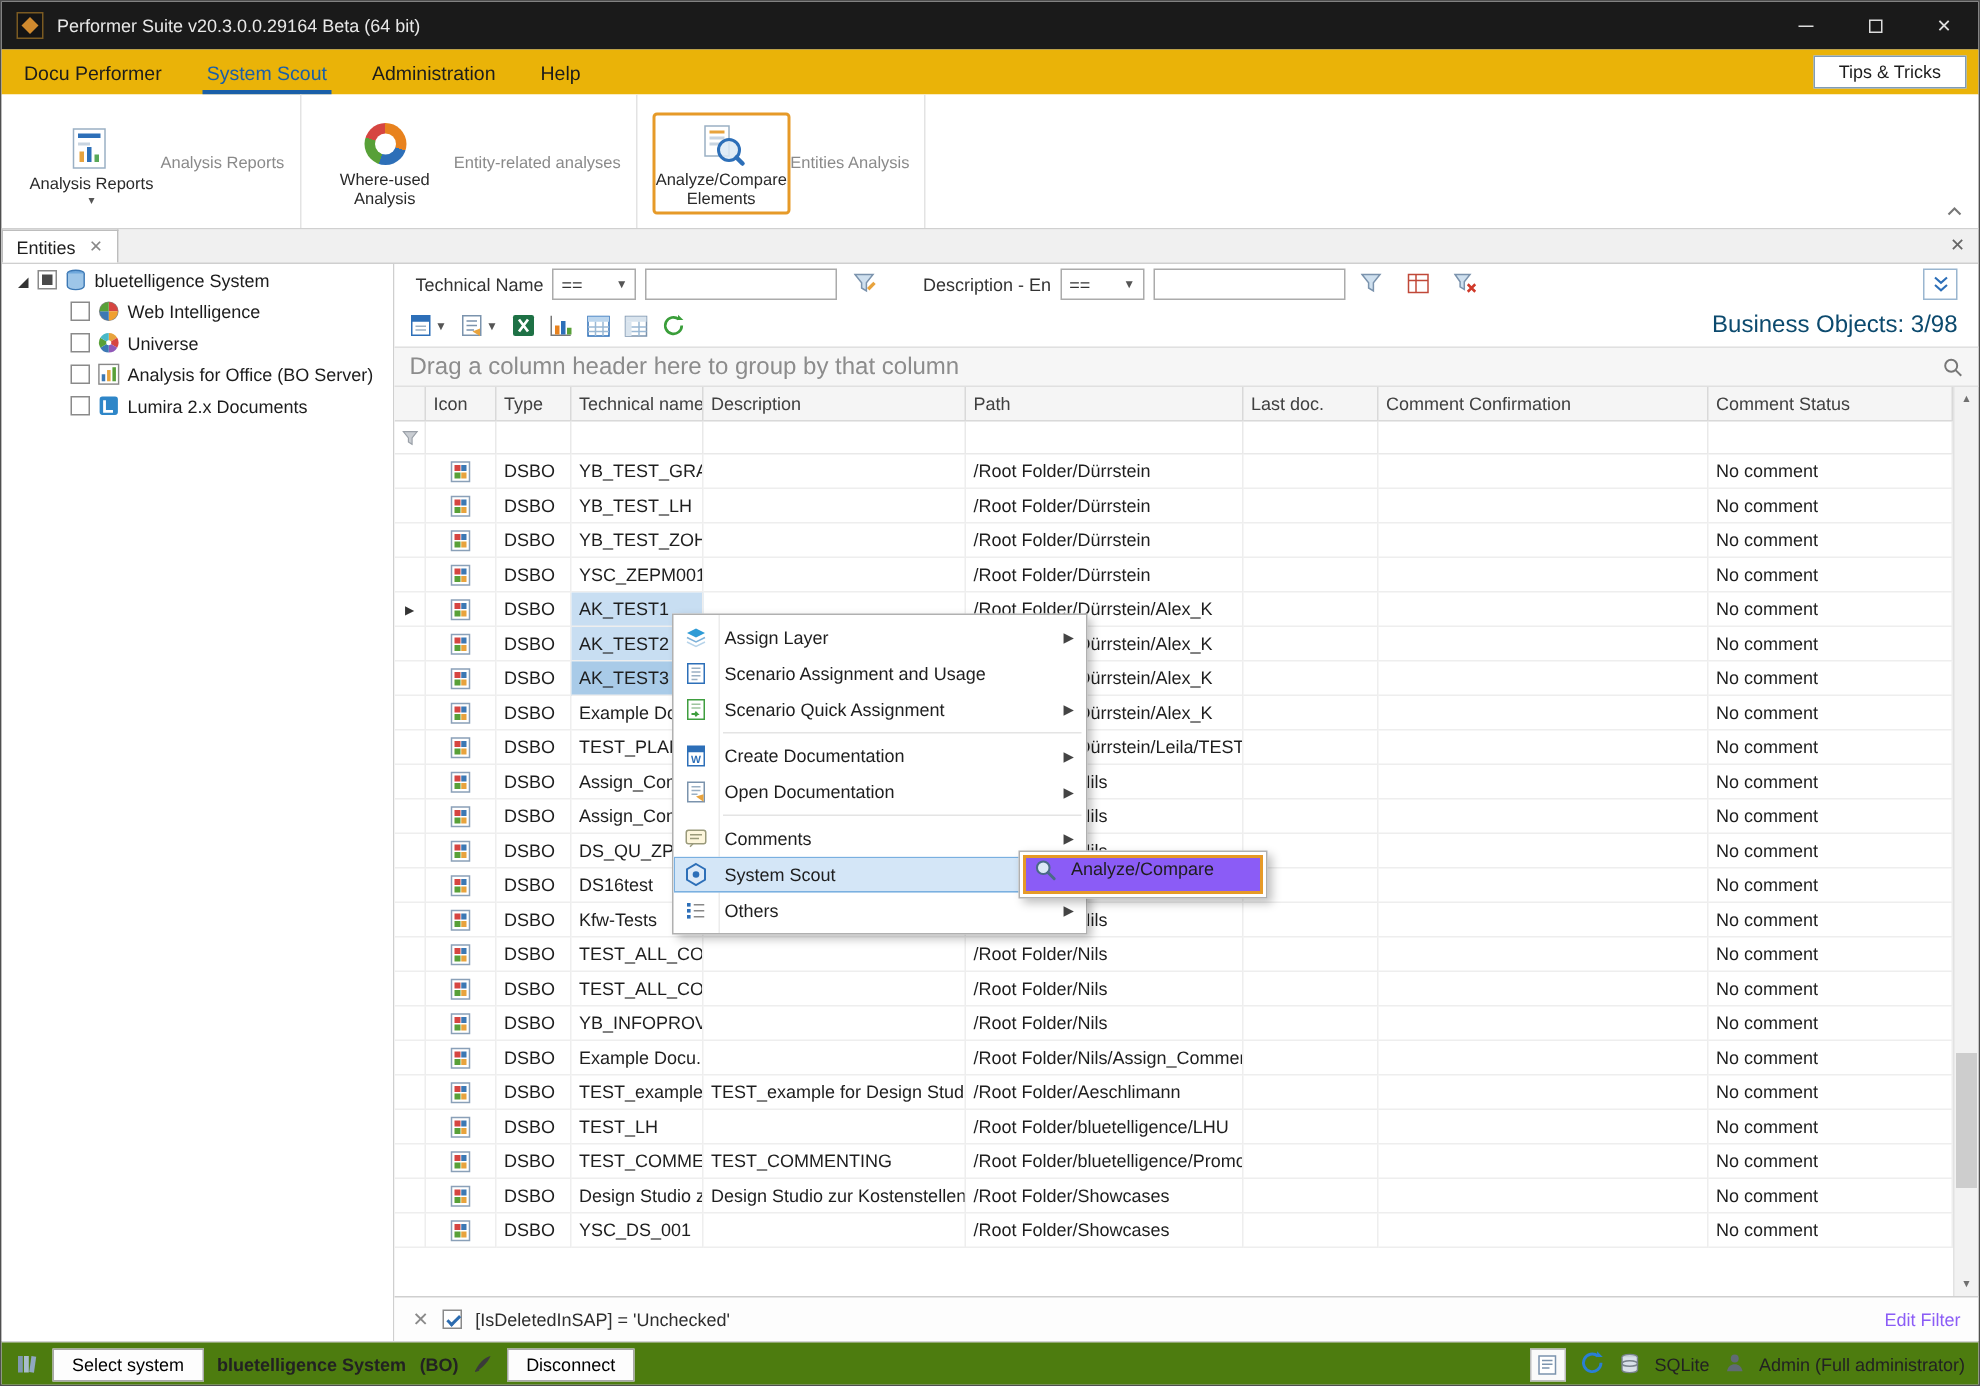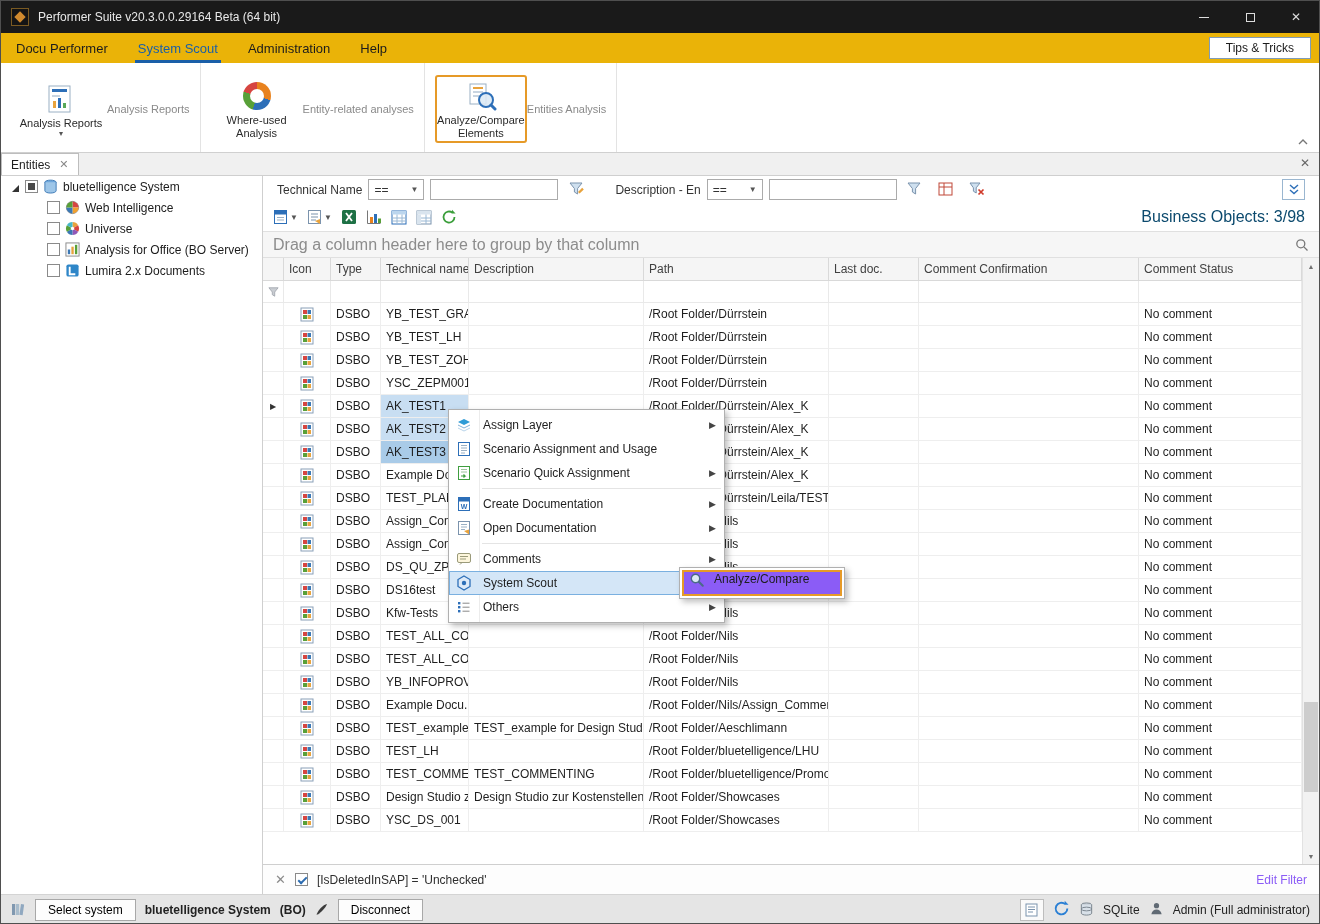--- a/index.html
+++ b/index.html
@@ -99,21 +99,21 @@
   .vscroll { position:absolute; top:0; right:0; bottom:0; width:17px; background:#f2f2f2; border-left:1px solid #e2e2e2; }
   .vs-btn { height:16px; display:flex; align-items:center; justify-content:center; color:#707070; font-size:7px; cursor:pointer; }
   .vs-btn.bottom { position:absolute; bottom:0; left:0; right:0; }
   .vs-thumb { position:absolute; left:1px; right:1px; top:444px; height:90px; background:#cdcdcd; cursor:pointer; }
 
   .filter-panel { height:30px; border-top:1px solid #cfcfcf; display:flex; align-items:center; gap:9px; padding:0 12px; font-size:12px; color:#2e2e2e; background:#fdfdfd; }
   .fp-close { color:#8a8a8a; font-size:13px; cursor:pointer; }
   .fp-edit { margin-left:auto; color:#8b5cf6; cursor:pointer; }
 
   
-  .statusbar { height:31px; background:#e5e5e5; border-top:1px solid #d4d4d4; display:flex; align-items:center; gap:9px; padding:0 9px; font-size:12px; color:#222; }
+  .statusbar { height:31px; background:#4d7c0f; border-top:1px solid #d4d4d4; display:flex; align-items:center; gap:9px; padding:0 9px; font-size:12px; color:#222; }
   .sb-btn { border:1px solid #a8a8a8; background:#fdfdfd; padding:3px 12px; font-size:12px; cursor:pointer; font-family:inherit; }
   .sb-system { font-weight:bold; }
   .sb-right { margin-left:auto; display:flex; align-items:center; gap:9px; }
   .sb-iconbtn { width:24px; height:22px; border:1px solid #bdbdbd; background:#fafafa; display:flex; align-items:center; justify-content:center; cursor:pointer; }
 
   
   .ctx-menu { position:absolute; left:447px; top:408px; width:277px; background:#fff; border:1px solid #b0b0b0; box-shadow:3px 3px 6px rgba(0,0,0,.25); padding:3px 0; z-index:50; }
   .ctx-menu::before { content:''; position:absolute; left:30px; top:0; bottom:0; width:1px; background:#ececec; }
   .ctx-item { height:24px; display:flex; align-items:center; gap:10px; padding:0 8px 0 6px; font-size:12px; color:#1e1e1e; cursor:pointer; position:relative; }
   .ctx-item .mi { width:18px; height:18px; flex:none; display:flex; align-items:center; justify-content:center; }

